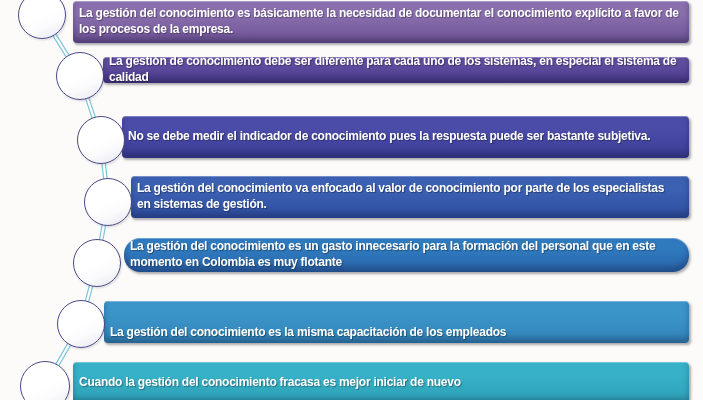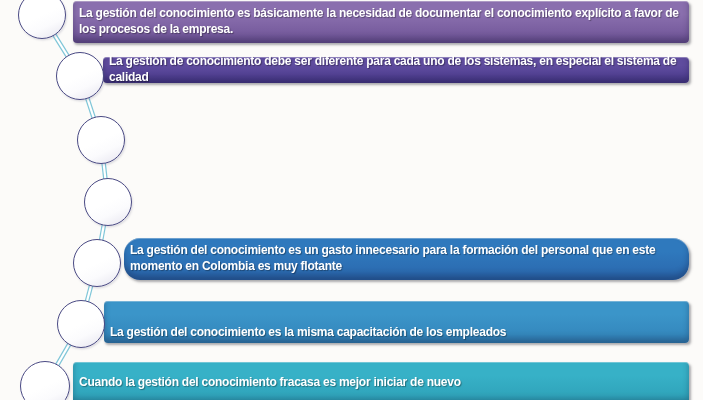--- a/index.html
+++ b/index.html
@@ -46,21 +46,27 @@
 <body>
 
 <div id="canvas" style="background: rgb(252, 251, 249);">
   <div id="bars-layer">
       <div class="bar" style="left: 73px; top: 1px; width: 616px; height: 42px; background: linear-gradient(rgb(138, 111, 174) 0%, rgb(138, 111, 174) 32%, rgb(109, 82, 149) 100%);">
     <span class="bar-text" style="color: rgb(255, 255, 255);">La gestión del conocimiento es básicamente la necesidad de documentar el conocimiento explícito a favor de los procesos de la empresa.</span>
   </div>
       <div class="bar" style="left: 103px; top: 57px; width: 586px; height: 26px; background: linear-gradient(rgb(95, 76, 158) 0%, rgb(95, 76, 158) 32%, rgb(74, 58, 141) 100%);">
     <span class="bar-text" style="color: rgb(255, 255, 255);">La gestión de conocimiento debe ser diferente para cada uno de los sistemas, en especial el sistema de calidad</span>
   </div>
-      <div class="bar" style="left: 124px; top: 238px; width: 565px; height: 42px; background: linear-gradient(rgb(47, 121, 189) 0%, rgb(47, 121, 189) 32%, rgb(42, 102, 172) 100%); border-radius: 16px;">
+      <div class="bar" style="left: 122px; top: 116px; width: 567px; height: 42px; background: linear-gradient(rgb(74, 76, 168) 0%, rgb(74, 76, 168) 32%, rgb(58, 60, 149) 100%);">
+    <span class="bar-text" style="color: rgb(255, 255, 255);">No se debe medir el indicador de conocimiento pues la respuesta puede ser bastante subjetiva.</span>
+  </div>
+      <div class="bar" style="left: 131px; top: 176px; width: 558px; height: 42px; background: linear-gradient(rgb(60, 96, 178) 0%, rgb(60, 96, 178) 32%, rgb(47, 79, 162) 100%);">
+    <span class="bar-text" style="color: rgb(255, 255, 255);">La gestión del conocimiento va enfocado al valor de conocimiento por parte de los especialistas en sistemas de gestión.</span>
+  </div>
+      <div class="bar" style="left: 124px; top: 238px; width: 565px; height: 34px; background: linear-gradient(rgb(47, 121, 189) 0%, rgb(47, 121, 189) 32%, rgb(42, 102, 172) 100%); border-radius: 16px;">
     <span class="bar-text" style="color: rgb(255, 255, 255);">La gestión del conocimiento es un gasto innecesario para la formación del personal que en este momento en Colombia es muy flotante</span>
   </div>
       <div class="bar" style="left: 104px; top: 301px; width: 585px; height: 42px; background: linear-gradient(rgb(59, 149, 201) 0%, rgb(59, 149, 201) 32%, rgb(50, 131, 185) 100%); align-items: flex-end;">
     <span class="bar-text" style="color: rgb(255, 255, 255);">La gestión del conocimiento es la misma capacitación de los empleados</span>
   </div>
       <div class="bar" style="left: 73px; top: 362px; width: 616px; height: 42px; background: linear-gradient(rgb(55, 177, 199) 0%, rgb(55, 177, 199) 32%, rgb(45, 159, 182) 100%);">
     <span class="bar-text" style="color: rgb(255, 255, 255);">Cuando la gestión del conocimiento fracasa es mejor iniciar de nuevo</span>
   </div>
     </div>
   <svg id="connector-layer" width="703" height="400">

